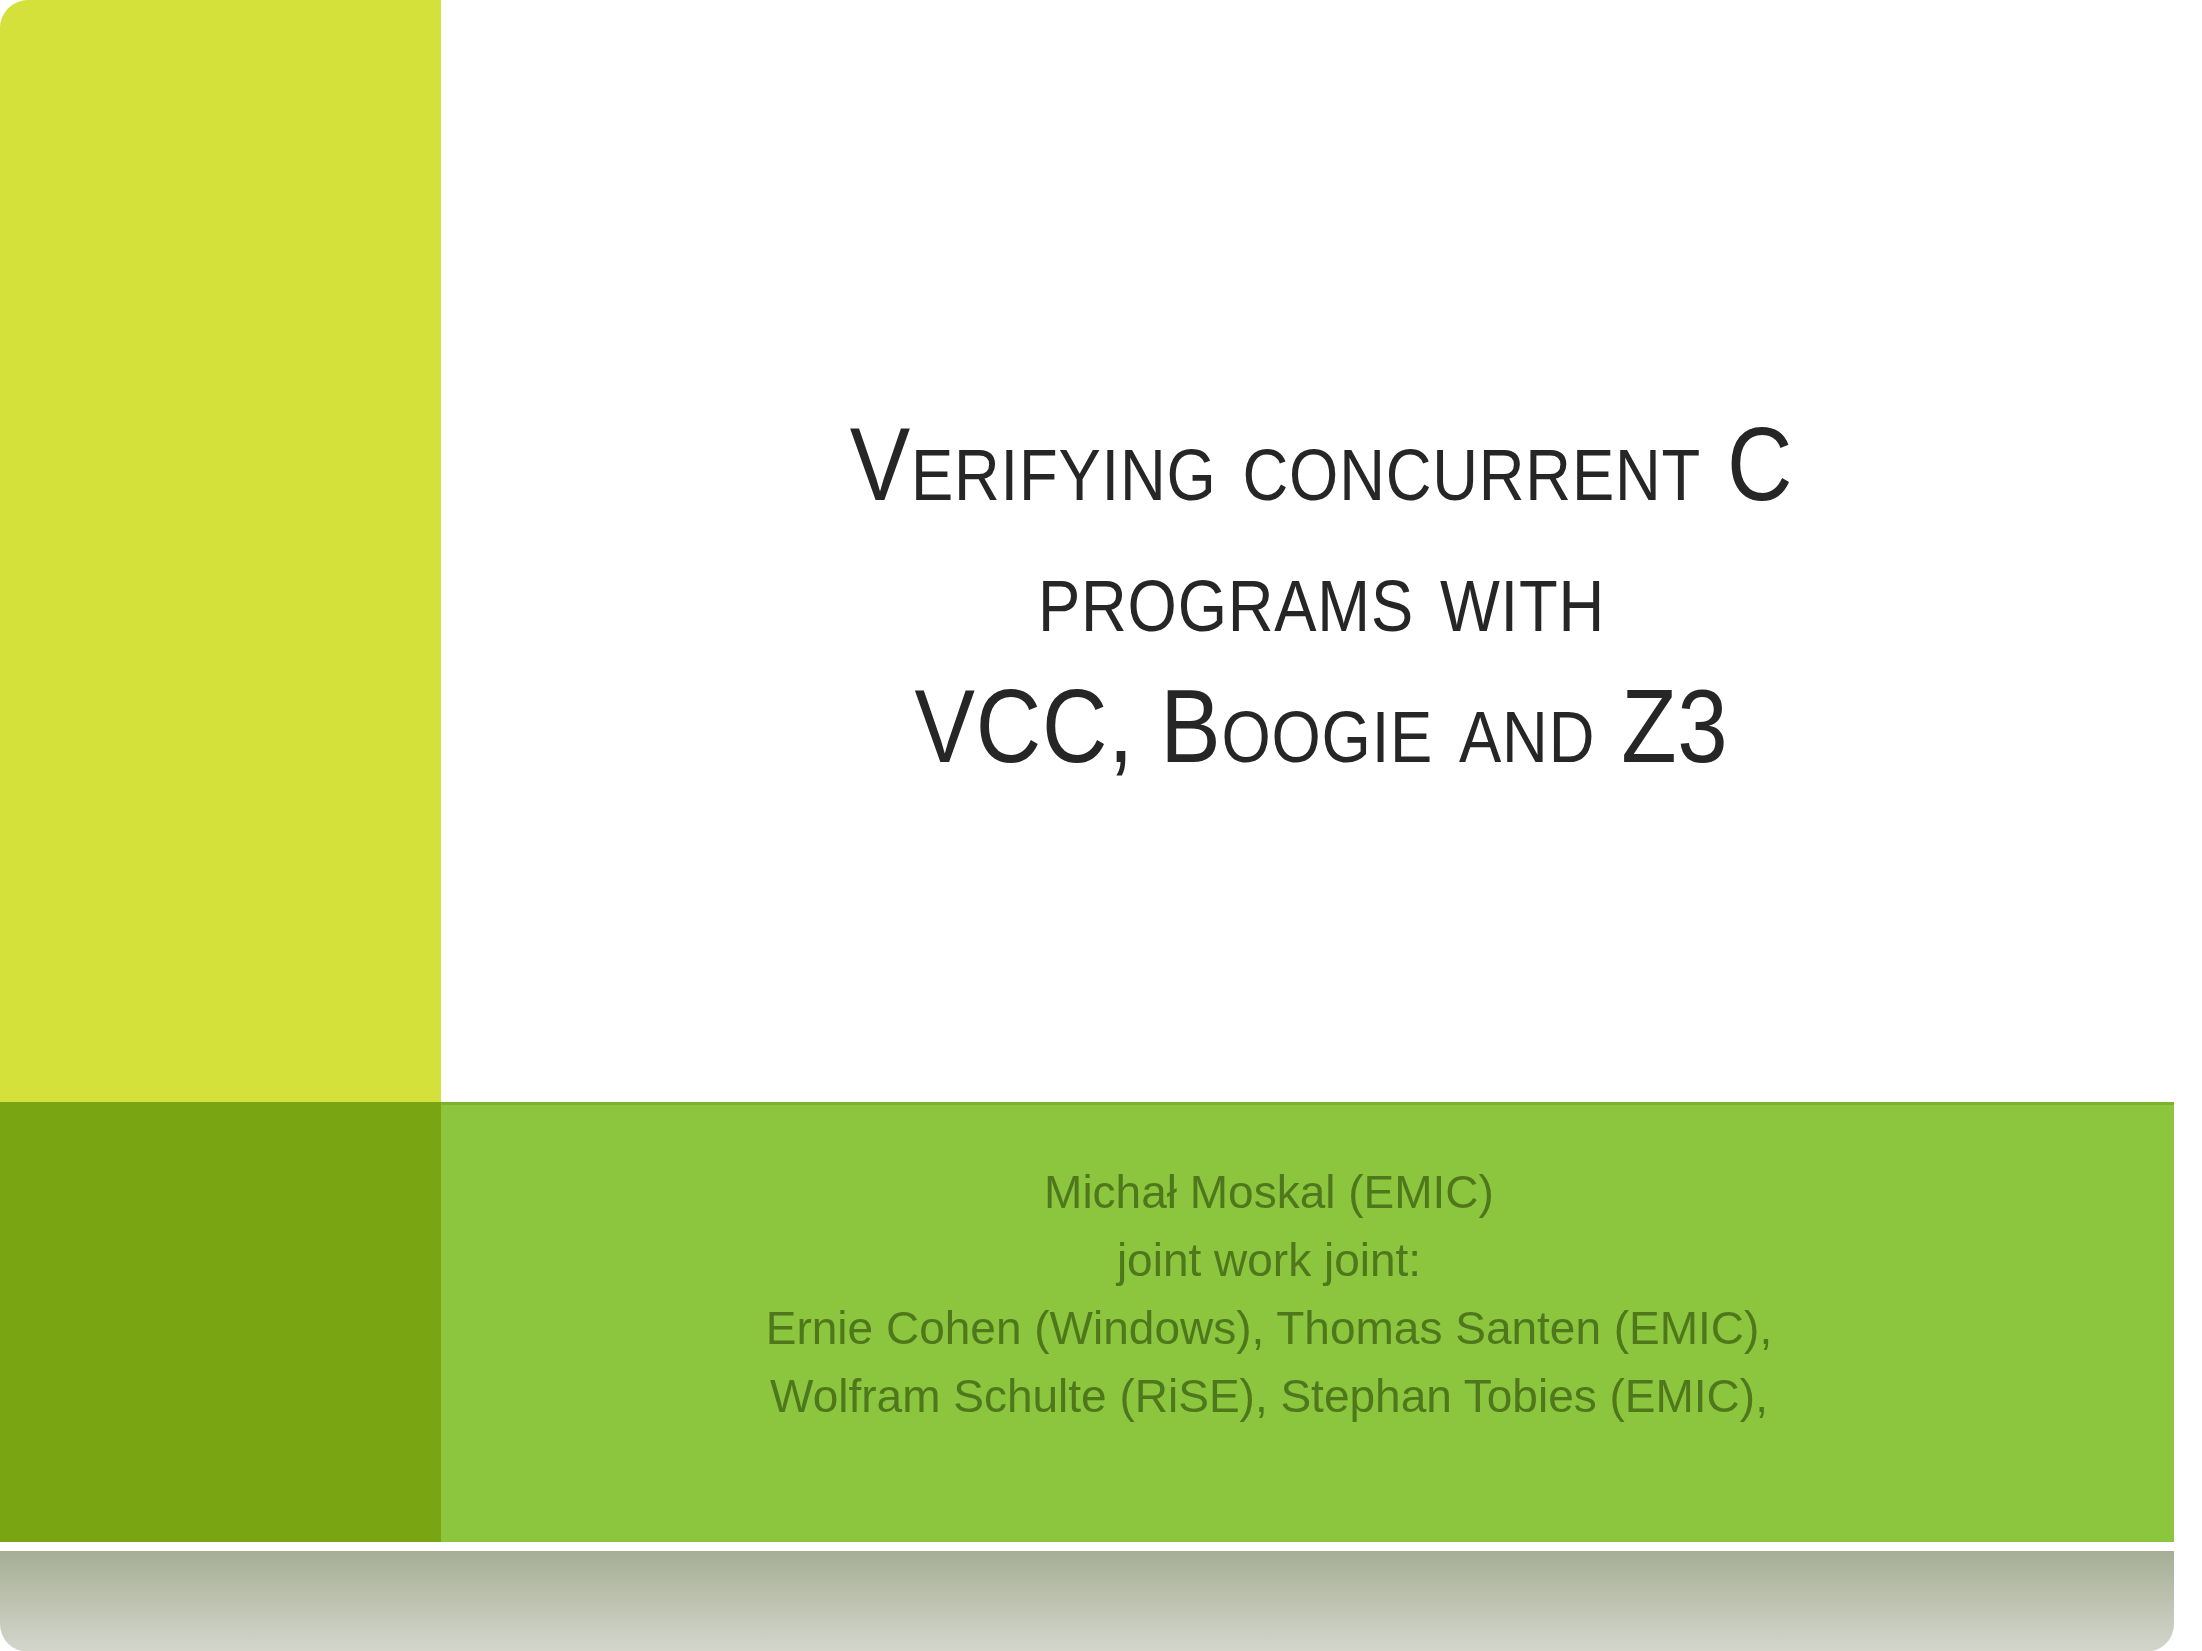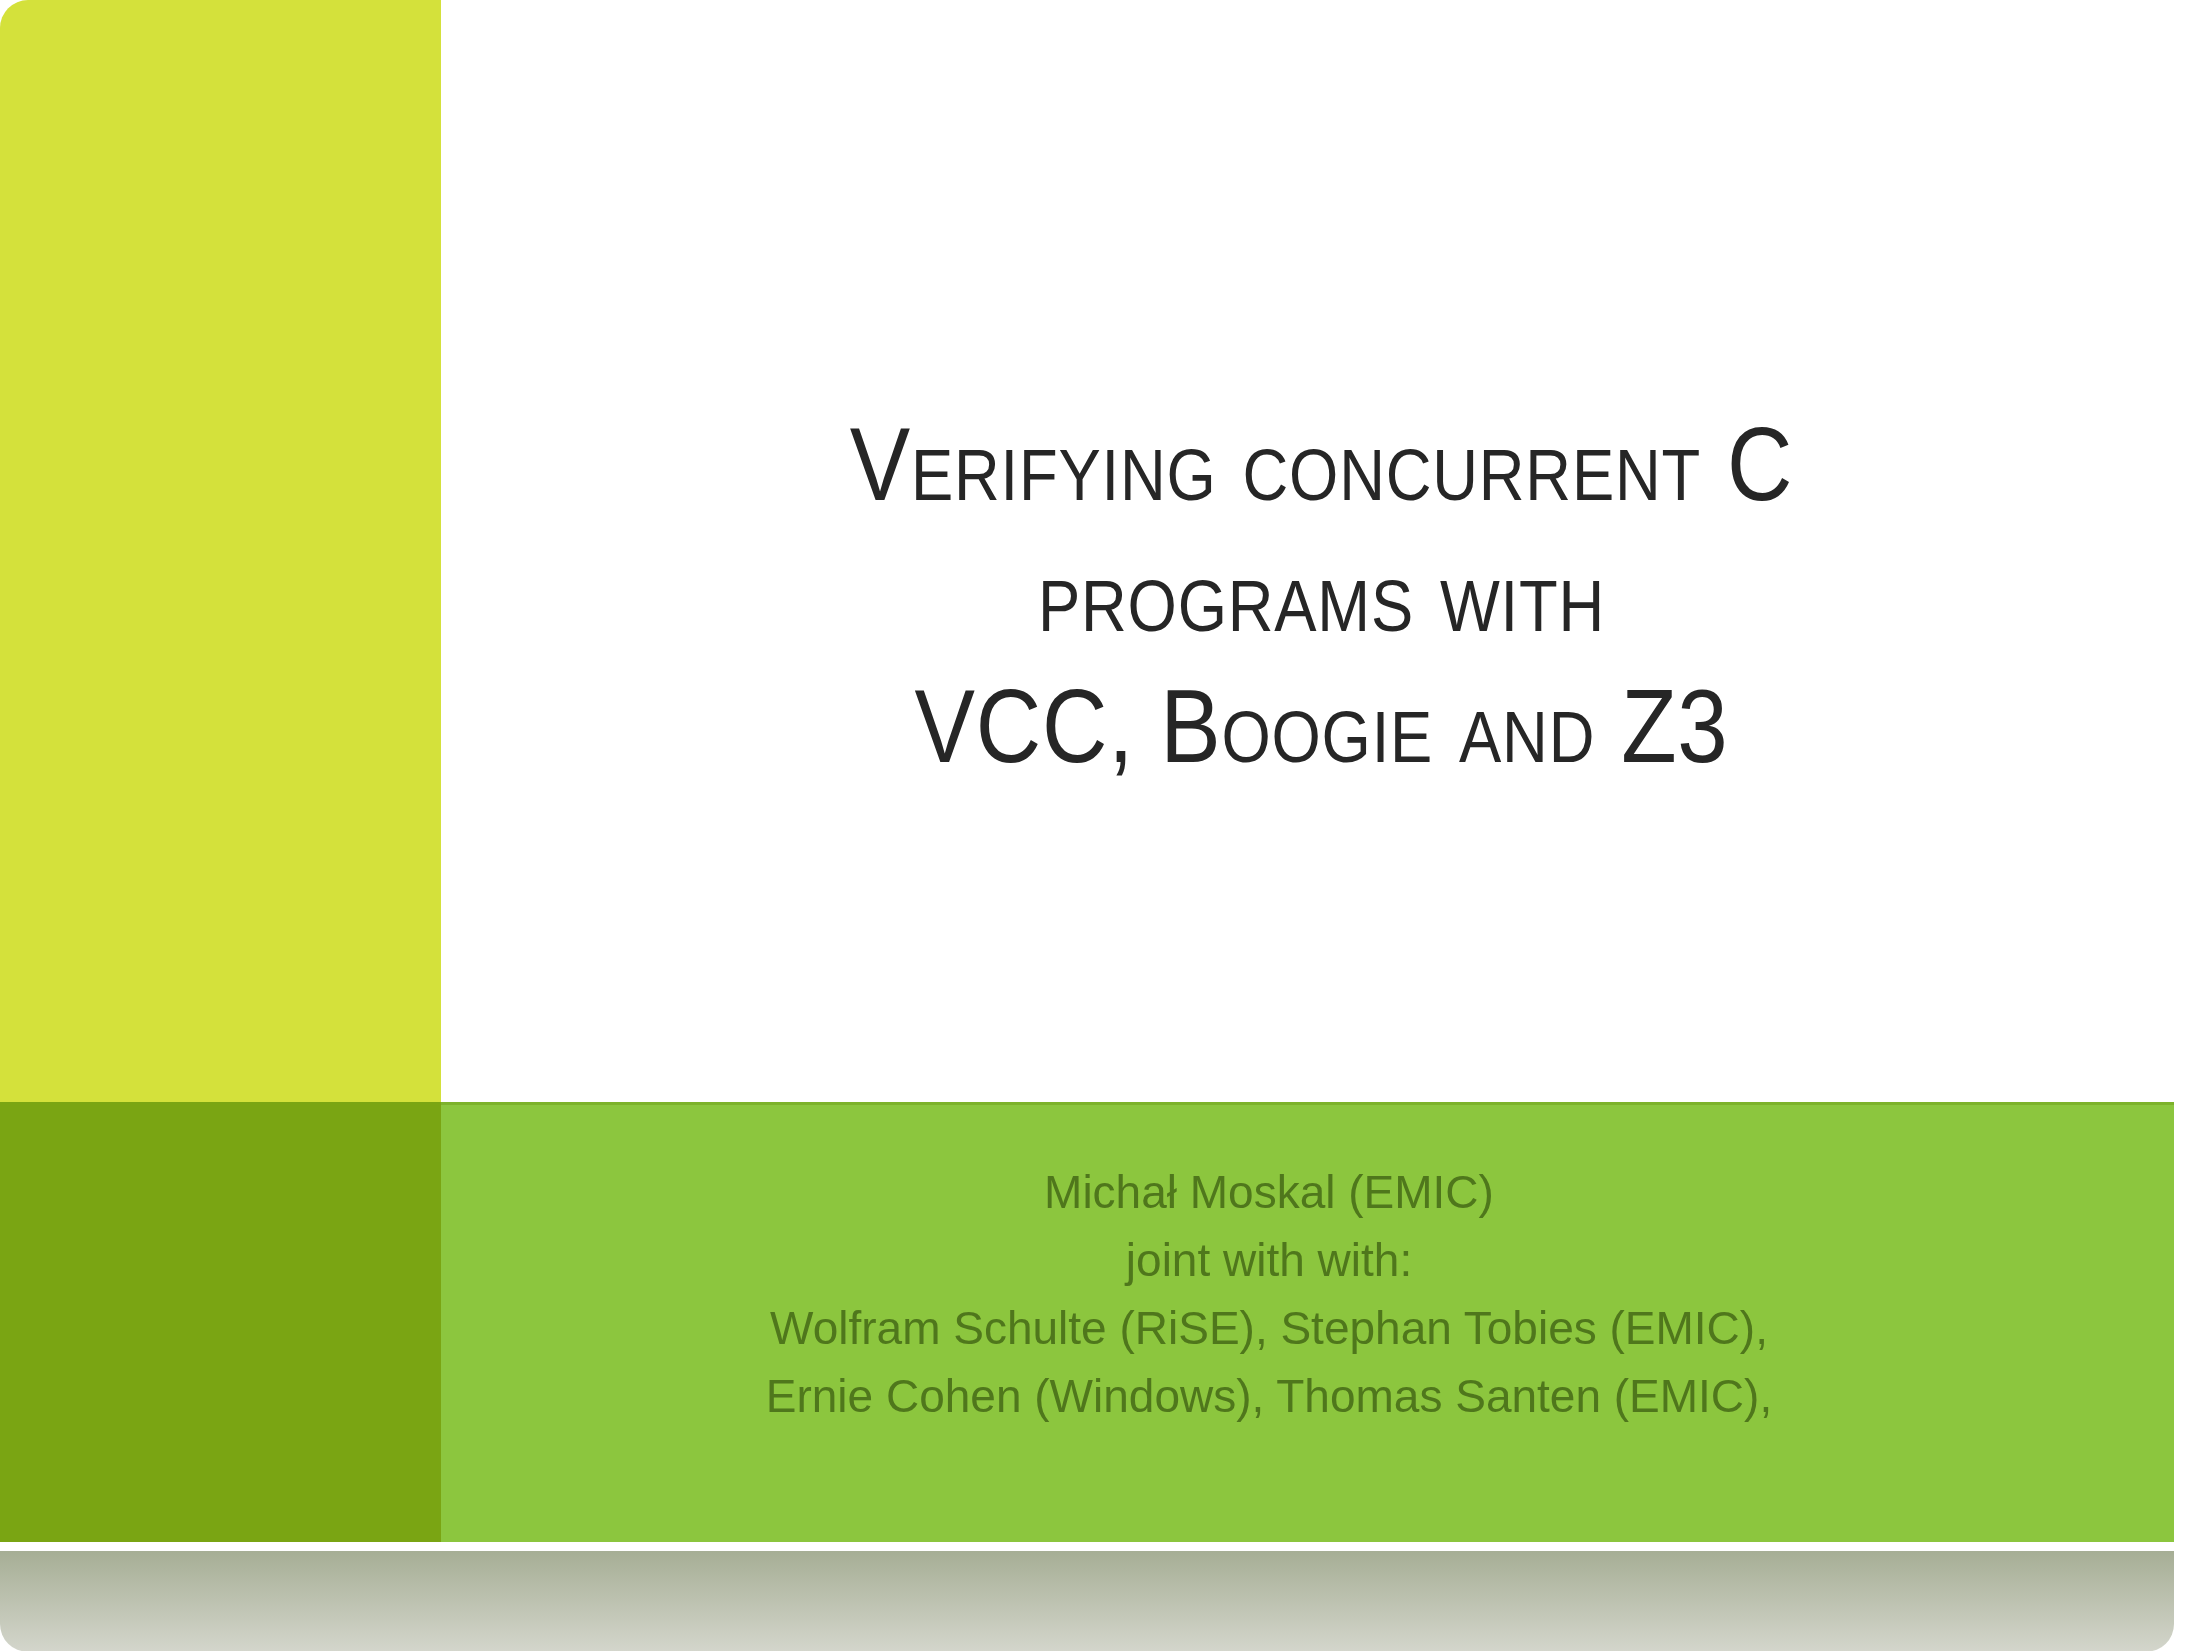--- a/index.html
+++ b/index.html
@@ -105,22 +105,22 @@
     <div class="band"></div>
 
     <h1 class="title">
       <span class="line">Verifying concurrent C</span>
       <span class="line">programs with</span>
       <span class="line">VCC, Boogie and Z3</span>
     </h1>
 
     <div class="subtitle">
       <span class="line">Michał Moskal (EMIC)</span>
-      <span class="line">joint with with:</span>
+      <span class="line">joint work joint:</span>
+      <span class="line">Ernie Cohen (Windows), Thomas Santen (EMIC),</span>
       <span class="line">Wolfram Schulte (RiSE), Stephan Tobies (EMIC),</span>
-      <span class="line">Ernie Cohen (Windows), Thomas Santen (EMIC),</span>
     </div>
   </div>
 
   <div class="bottom-strip"></div>
   <div class="reflection"></div>
 </div>
 
 
 </body></html>

